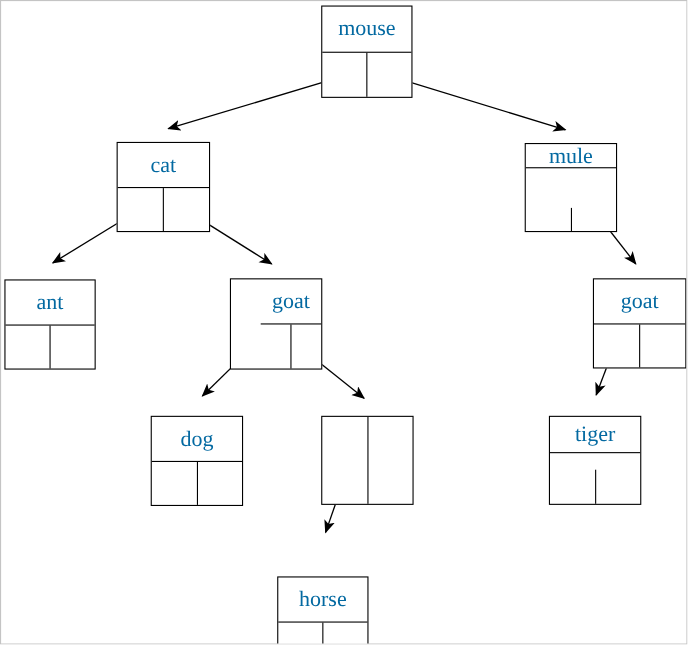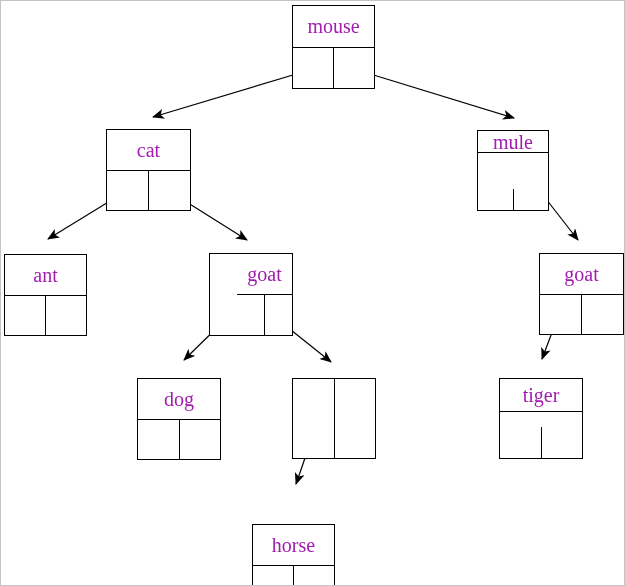--- a/index.html
+++ b/index.html
@@ -33,21 +33,21 @@
     display: flex;
     flex-direction: column;
   }
   .node-label {
     flex: 1 1 50%;
     border-bottom: 1.5px solid #000000;
     display: flex;
     align-items: center;
     justify-content: center;
     font-size: 20px;
-    color: #a21caf;
+    color: #0369a1;
     line-height: 1;
   }
   .node-pointers {
     flex: 1 1 50%;
     display: flex;
   }
   .pointer-cell {
     flex: 1 1 50%;
   }
   .pointer-cell.left {
@@ -84,21 +84,21 @@
           <div class="pointer-cell right"></div>
         </div>
       </div>
       <div class="node" style="left: 105px; top: 128px; width: 85px; height: 82px;">
         <div class="node-label">cat</div>
         <div class="node-pointers">
           <div class="pointer-cell left"></div>
           <div class="pointer-cell right"></div>
         </div>
       </div>
-      <div class="node" style="left: 476px; top: 129px; width: 72px; height: 81px; gap: 36px;">
+      <div class="node" style="left: 476px; top: 129px; width: 84px; height: 81px; gap: 36px;">
         <div class="node-label">mule</div>
         <div class="node-pointers">
           <div class="pointer-cell left"></div>
           <div class="pointer-cell right"></div>
         </div>
       </div>
       <div class="node" style="left: 3px; top: 253px; width: 83px; height: 82px;">
         <div class="node-label">ant</div>
         <div class="node-pointers">
           <div class="pointer-cell left"></div>

